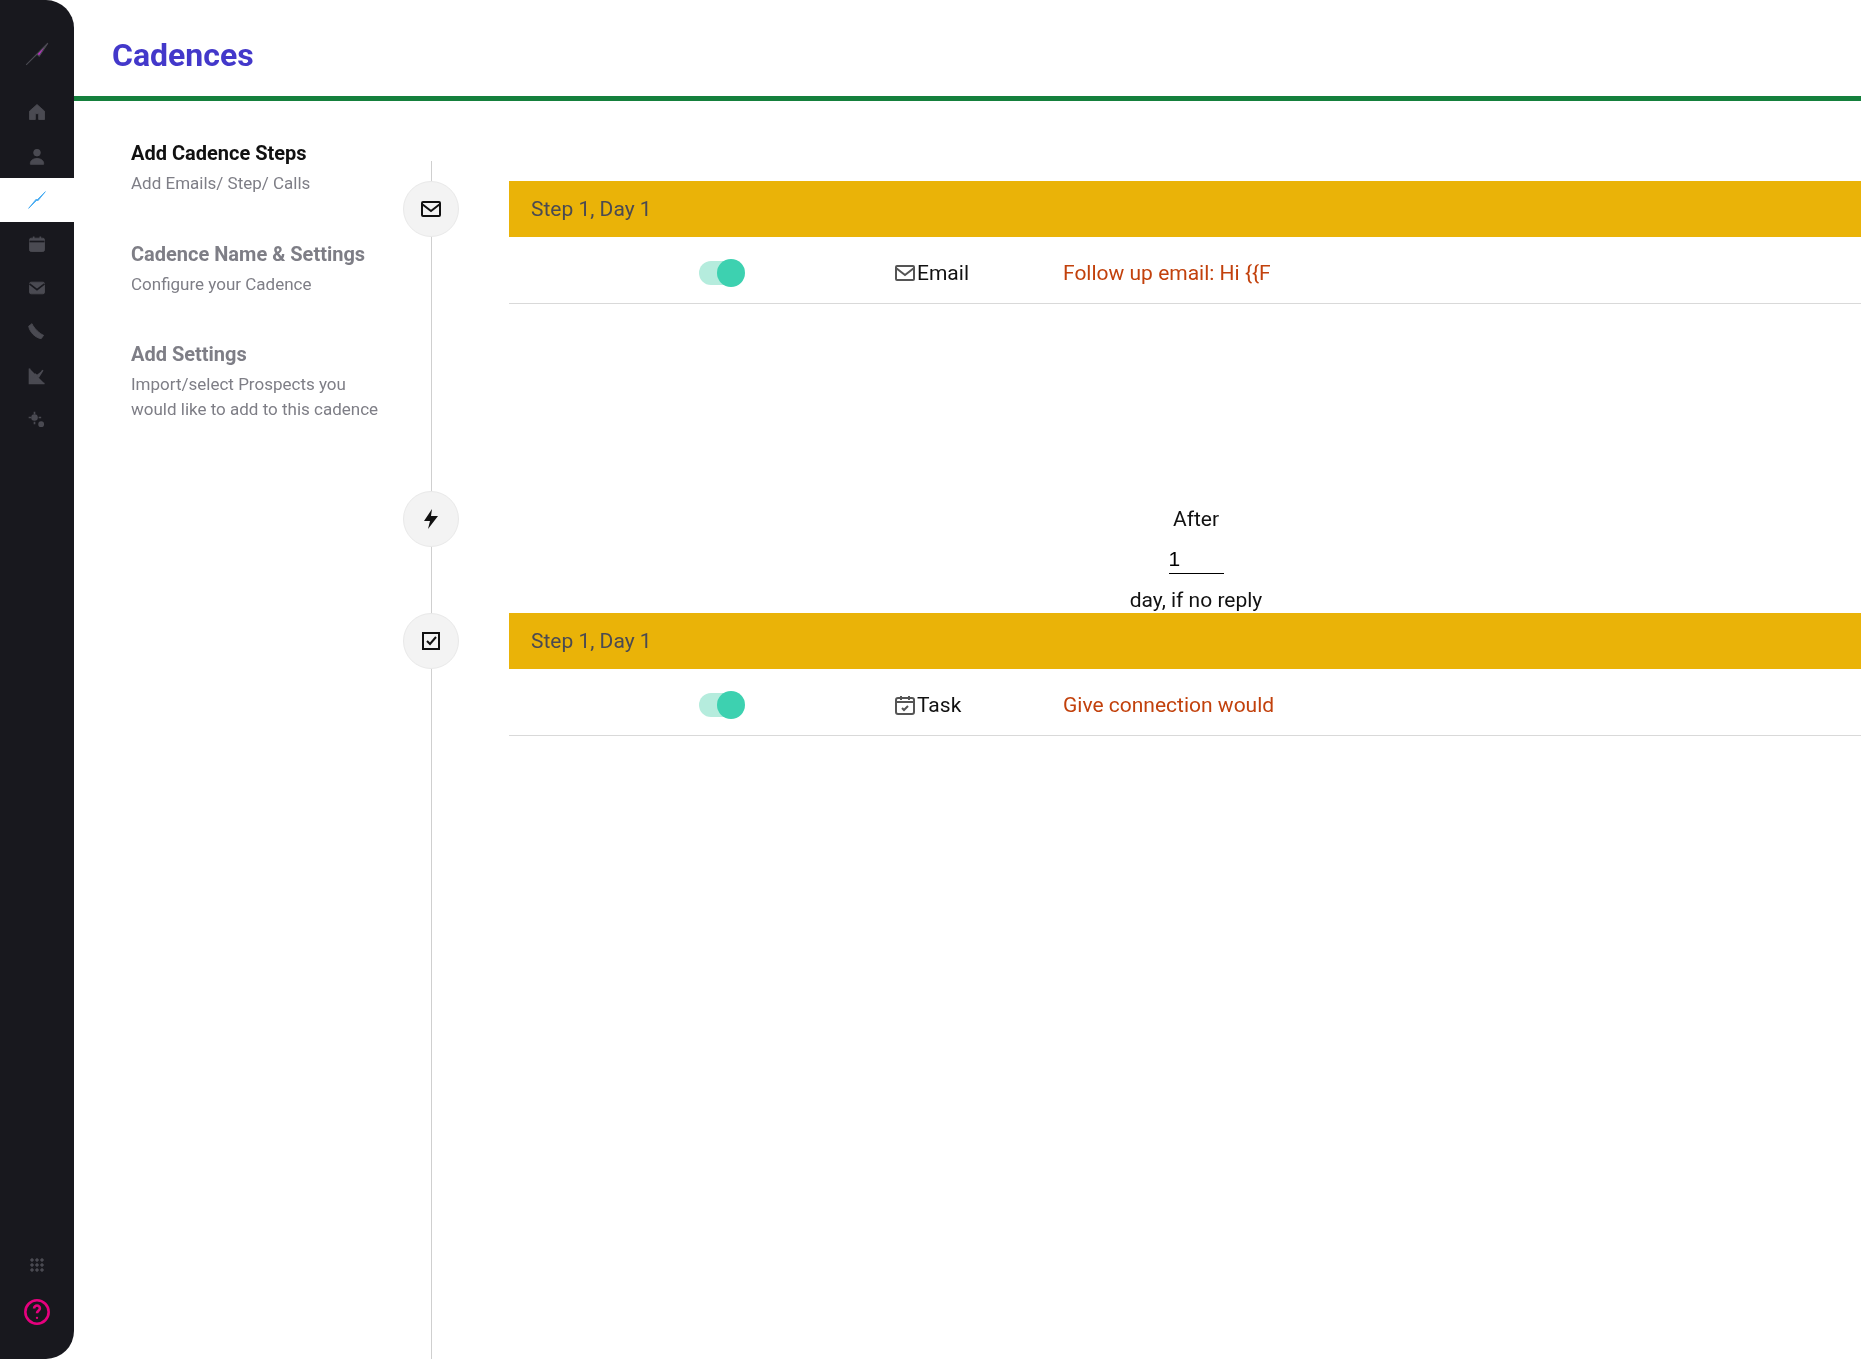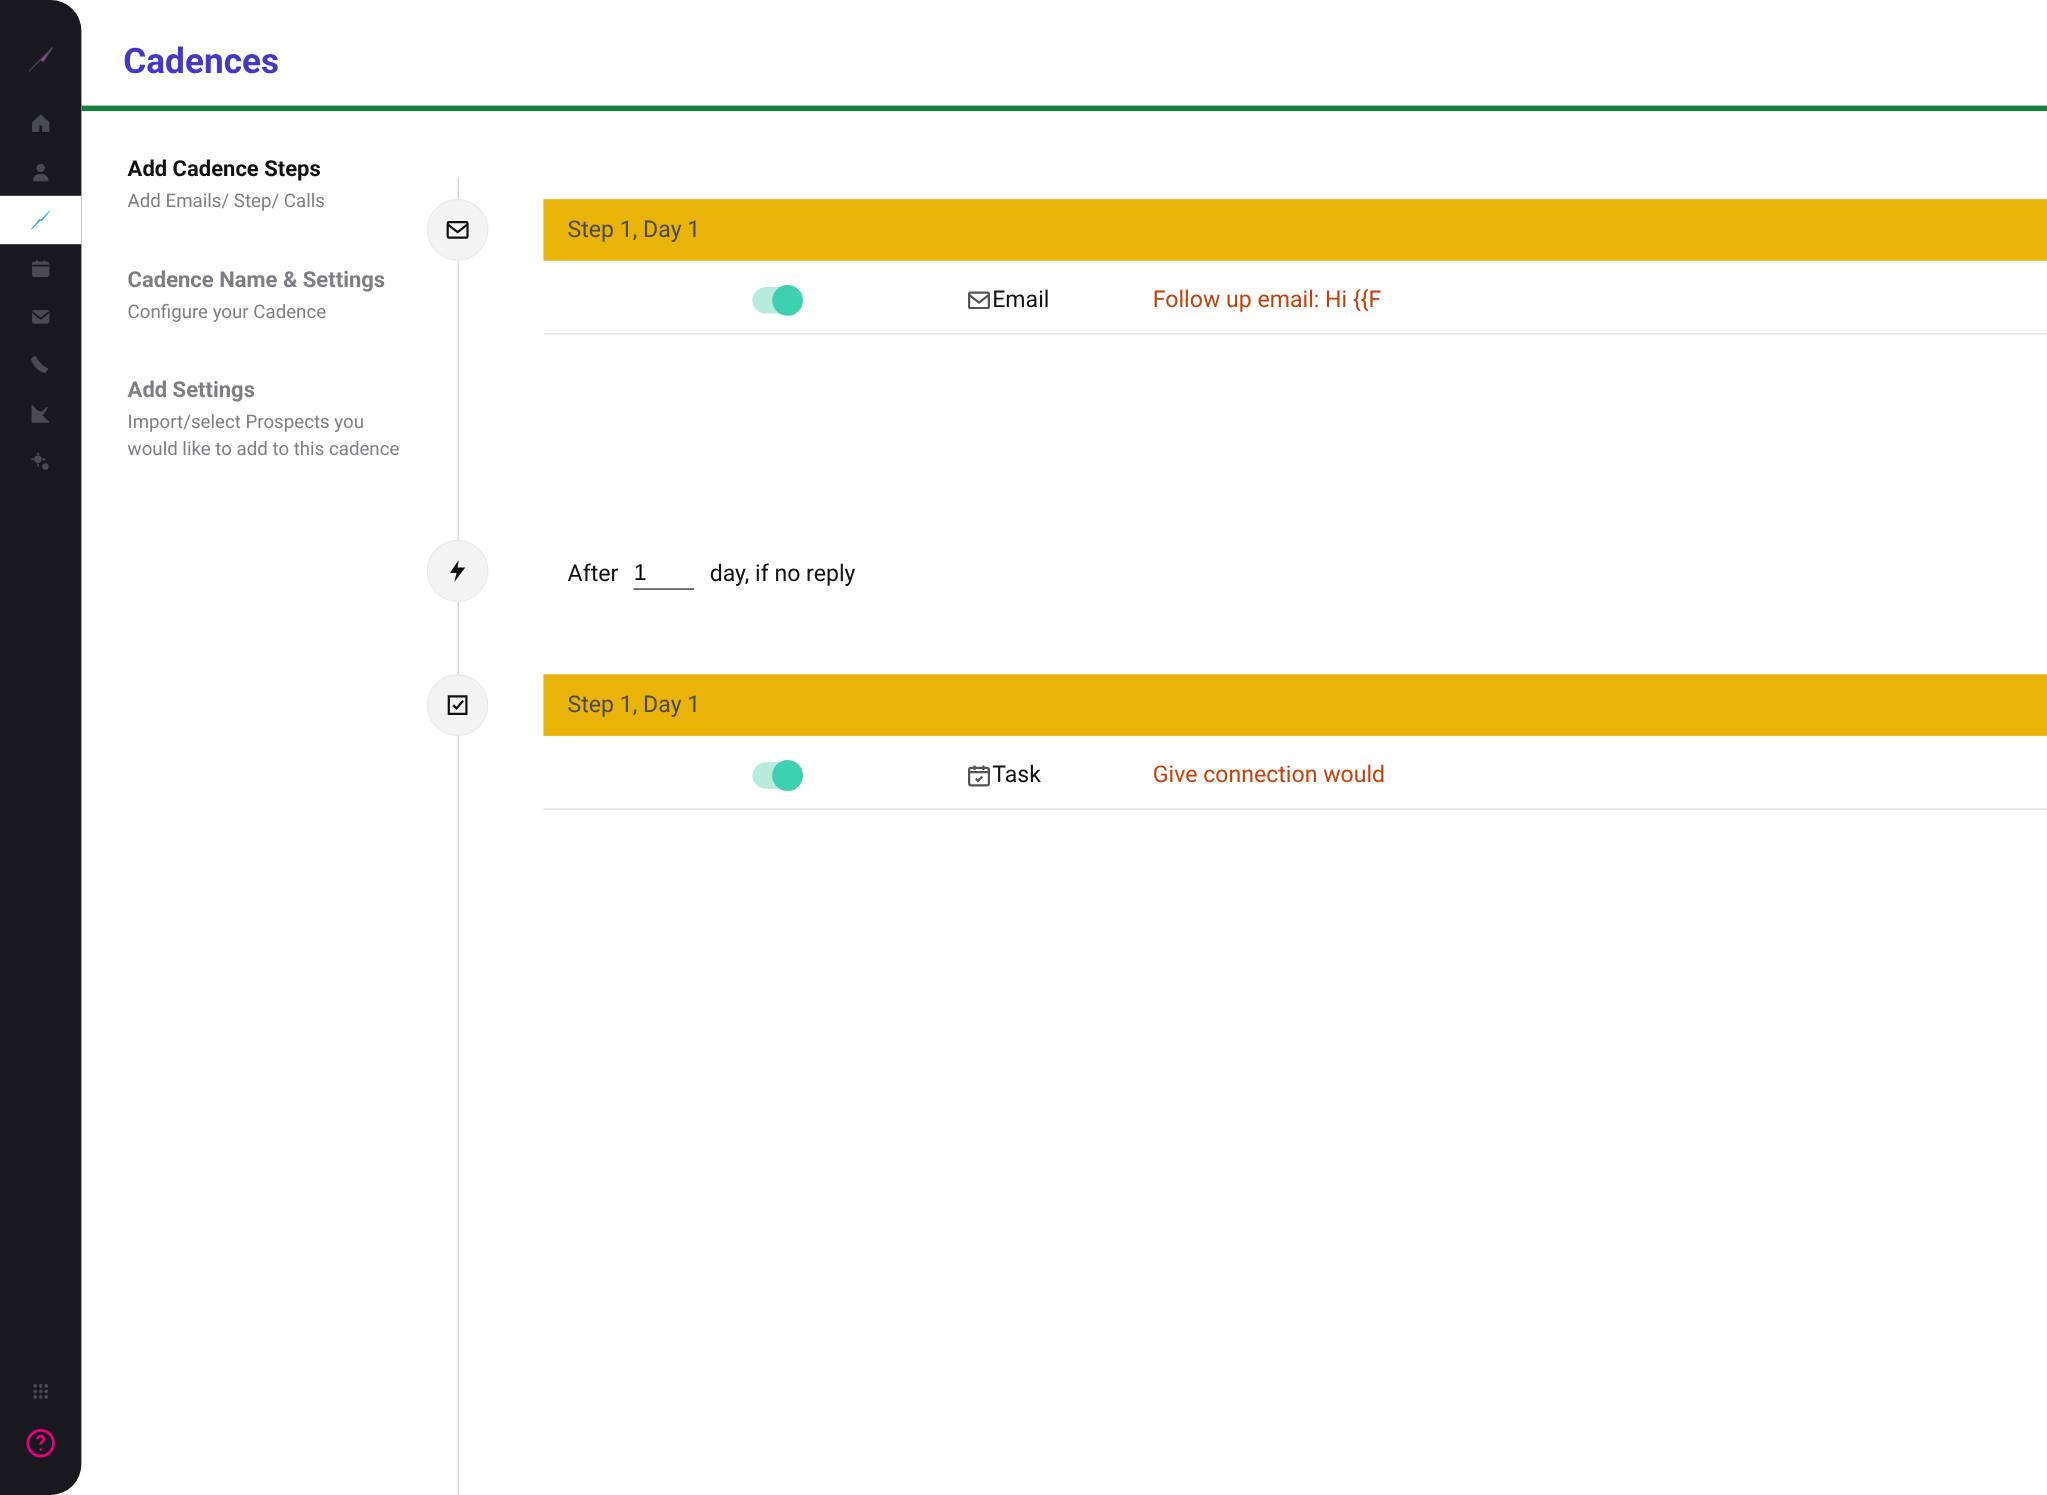--- a/index.html
+++ b/index.html
@@ -83,20 +83,21 @@
     display: flex;
     flex: 1;
     overflow: hidden;
   }
 
   
   .steps-col {
     width: 310px;
     padding: 40px 20px 0 42px;
     flex-shrink: 0;
+    margin-left: 15px;
   }
   .step-item { margin-bottom: 46px; }
   .step-item .title {
     font-size: 20px;
     font-weight: 700;
     color: #111;
     margin-bottom: 6px;
   }
   .step-item .subtitle {
     font-size: 17px;
@@ -185,20 +186,21 @@
   .delay-row {
     position: absolute;
     left: 110px;
     right: 0;
     display:flex;
     align-items:center;
     gap: 14px;
     font-size: 21px;
     color:#111;
     padding-left: 22px;
+    flex-direction: column;
   }
   .delay-row input {
     border: none;
     border-bottom: 1px solid #000;
     width: 55px;
     font-size: 21px;
     text-align: left;
     padding: 2px 0;
     outline: none;
   }

